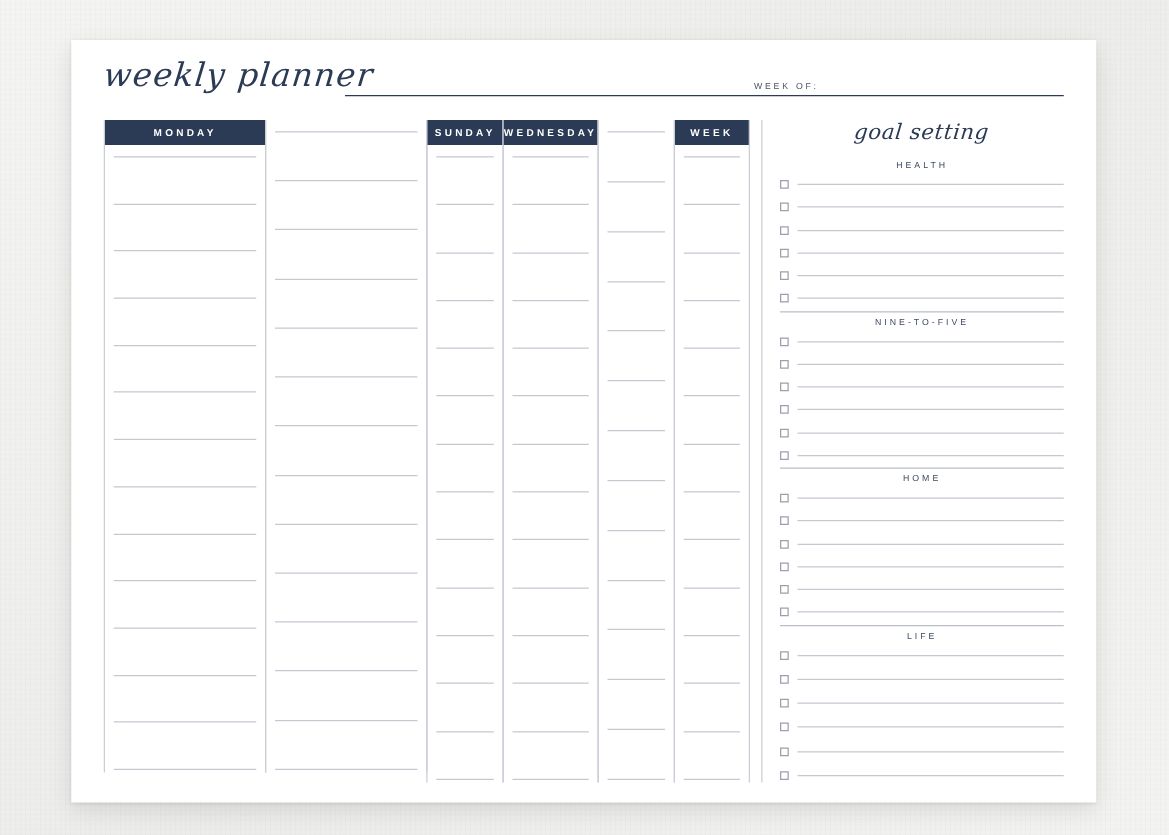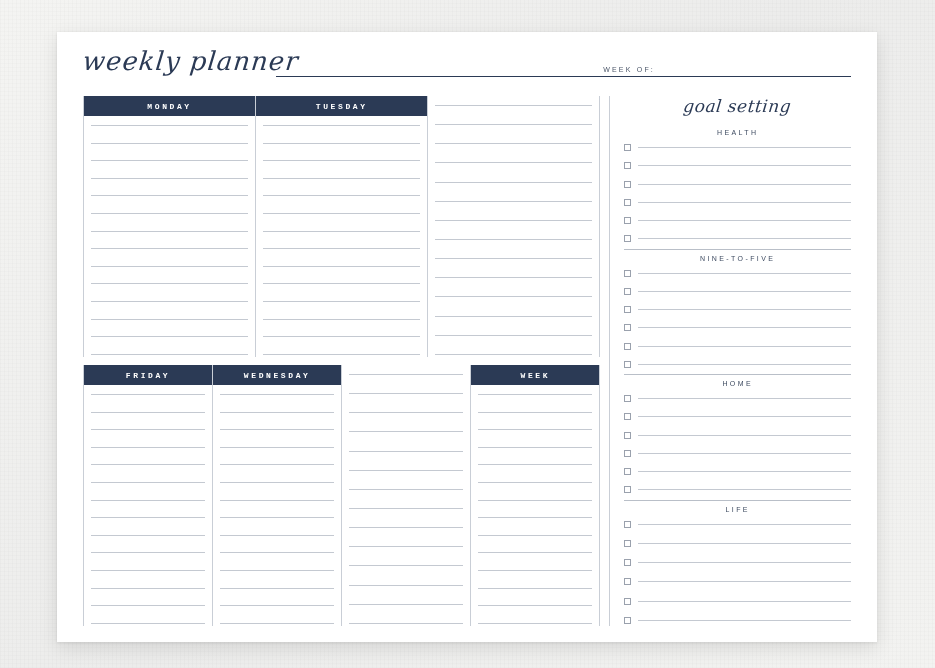--- a/index.html
+++ b/index.html
@@ -80,22 +80,21 @@
     left: 12px;
     right: 12px;
     top: 52px;
     bottom: 4px;
     display: flex;
     gap: 0;
   }
   .days {
     width: 556px;
     display: flex;
-    flex-direction: column;
-    font-family: Liberation Mono, monospace;
+    flex-direction: row;
   }
   .day-block {
     flex: 1;
     display: flex;
   }
   .day-block.first { margin-bottom: 8px; }
   .day-col {
     flex: 1;
     display: flex;
     flex-direction: column;
@@ -216,39 +215,20 @@
                 <div class="line"></div>
                 <div class="line"></div>
                 <div class="line"></div>
                 <div class="line"></div>
                 <div class="line"></div>
                 <div class="line"></div>
                 <div class="line"></div>
             </div>
           </div>
           <div class="day-col">
-            <div class="day-head">TUESDAY</div>
-            <div class="lines">
-              <div class="line"></div>
-                <div class="line"></div>
-                <div class="line"></div>
-                <div class="line"></div>
-                <div class="line"></div>
-                <div class="line"></div>
-                <div class="line"></div>
-                <div class="line"></div>
-                <div class="line"></div>
-                <div class="line"></div>
-                <div class="line"></div>
-                <div class="line"></div>
-                <div class="line"></div>
-                <div class="line"></div>
-            </div>
-          </div>
-          <div class="day-col">
             <div class="lines">
               <div class="line"></div>
                 <div class="line"></div>
                 <div class="line"></div>
                 <div class="line"></div>
                 <div class="line"></div>
                 <div class="line"></div>
                 <div class="line"></div>
                 <div class="line"></div>
                 <div class="line"></div>
@@ -256,21 +236,21 @@
                 <div class="line"></div>
                 <div class="line"></div>
                 <div class="line"></div>
                 <div class="line"></div>
             </div>
           </div>
         </div>
 
         <div class="day-block">
           <div class="day-col">
-            <div class="day-head">FRIDAY</div>
+            <div class="day-head">SUNDAY</div>
             <div class="lines">
               <div class="line"></div>
                 <div class="line"></div>
                 <div class="line"></div>
                 <div class="line"></div>
                 <div class="line"></div>
                 <div class="line"></div>
                 <div class="line"></div>
                 <div class="line"></div>
                 <div class="line"></div>

